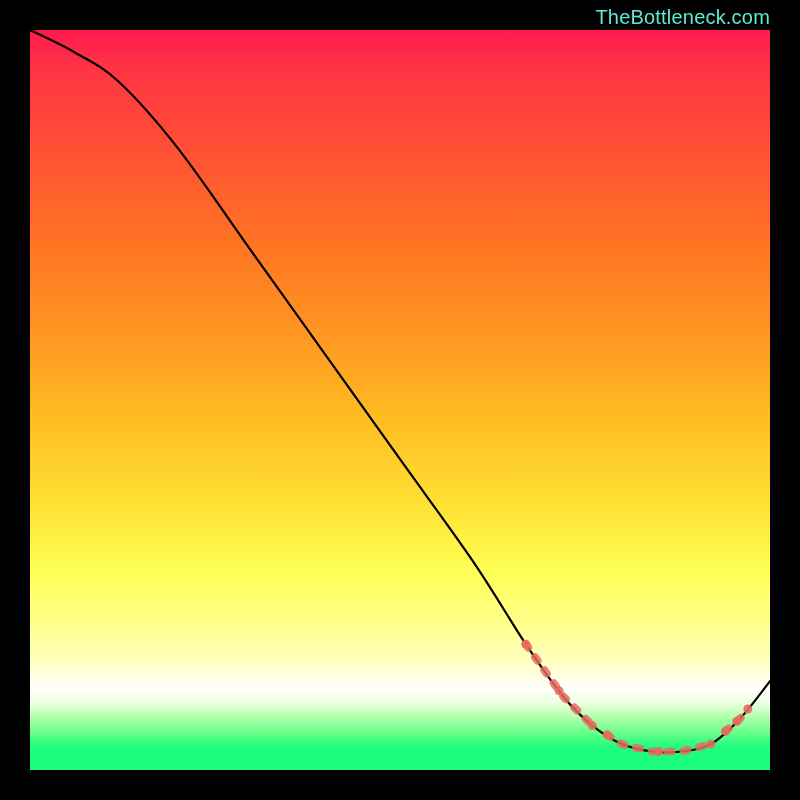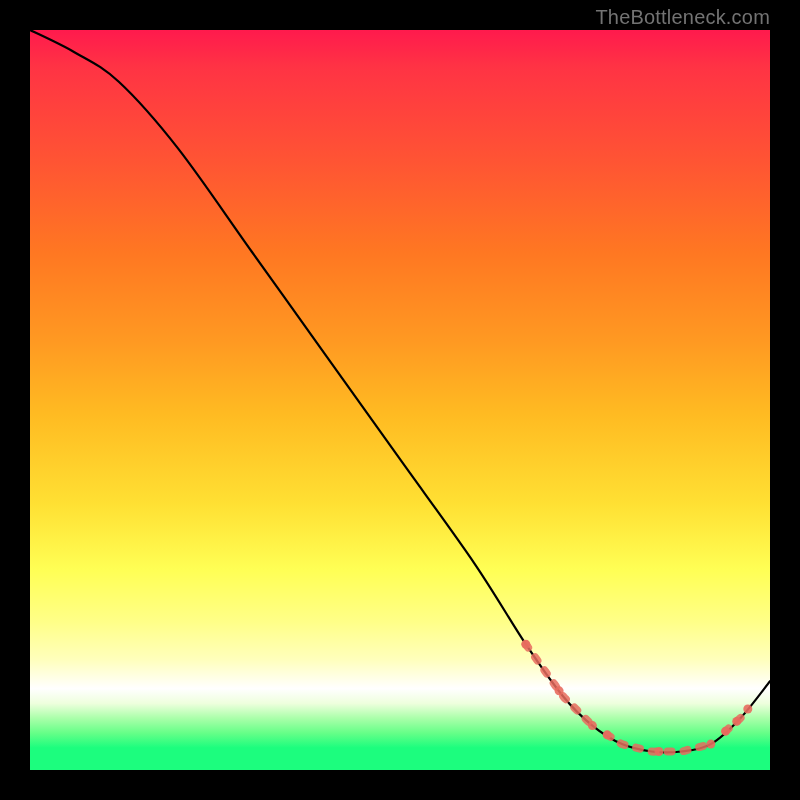--- a/index.html
+++ b/index.html
@@ -41,21 +41,21 @@
       #aaffaa 93%,
       #66ff88 95%,
       #1cfd7e 97%,
       #1cfd7e 100%
     );
   }
   .watermark {
     position: absolute;
     top: 6px;
     right: 30px;
-    color: #737373;
+    color: #5eead4;
     font-size: 20px;
     font-weight: 500;
     letter-spacing: 0.2px;
   }
   svg.curve {
     position: absolute;
     left: 0; top: 0;
     width: 740px;
     height: 740px;
   }

